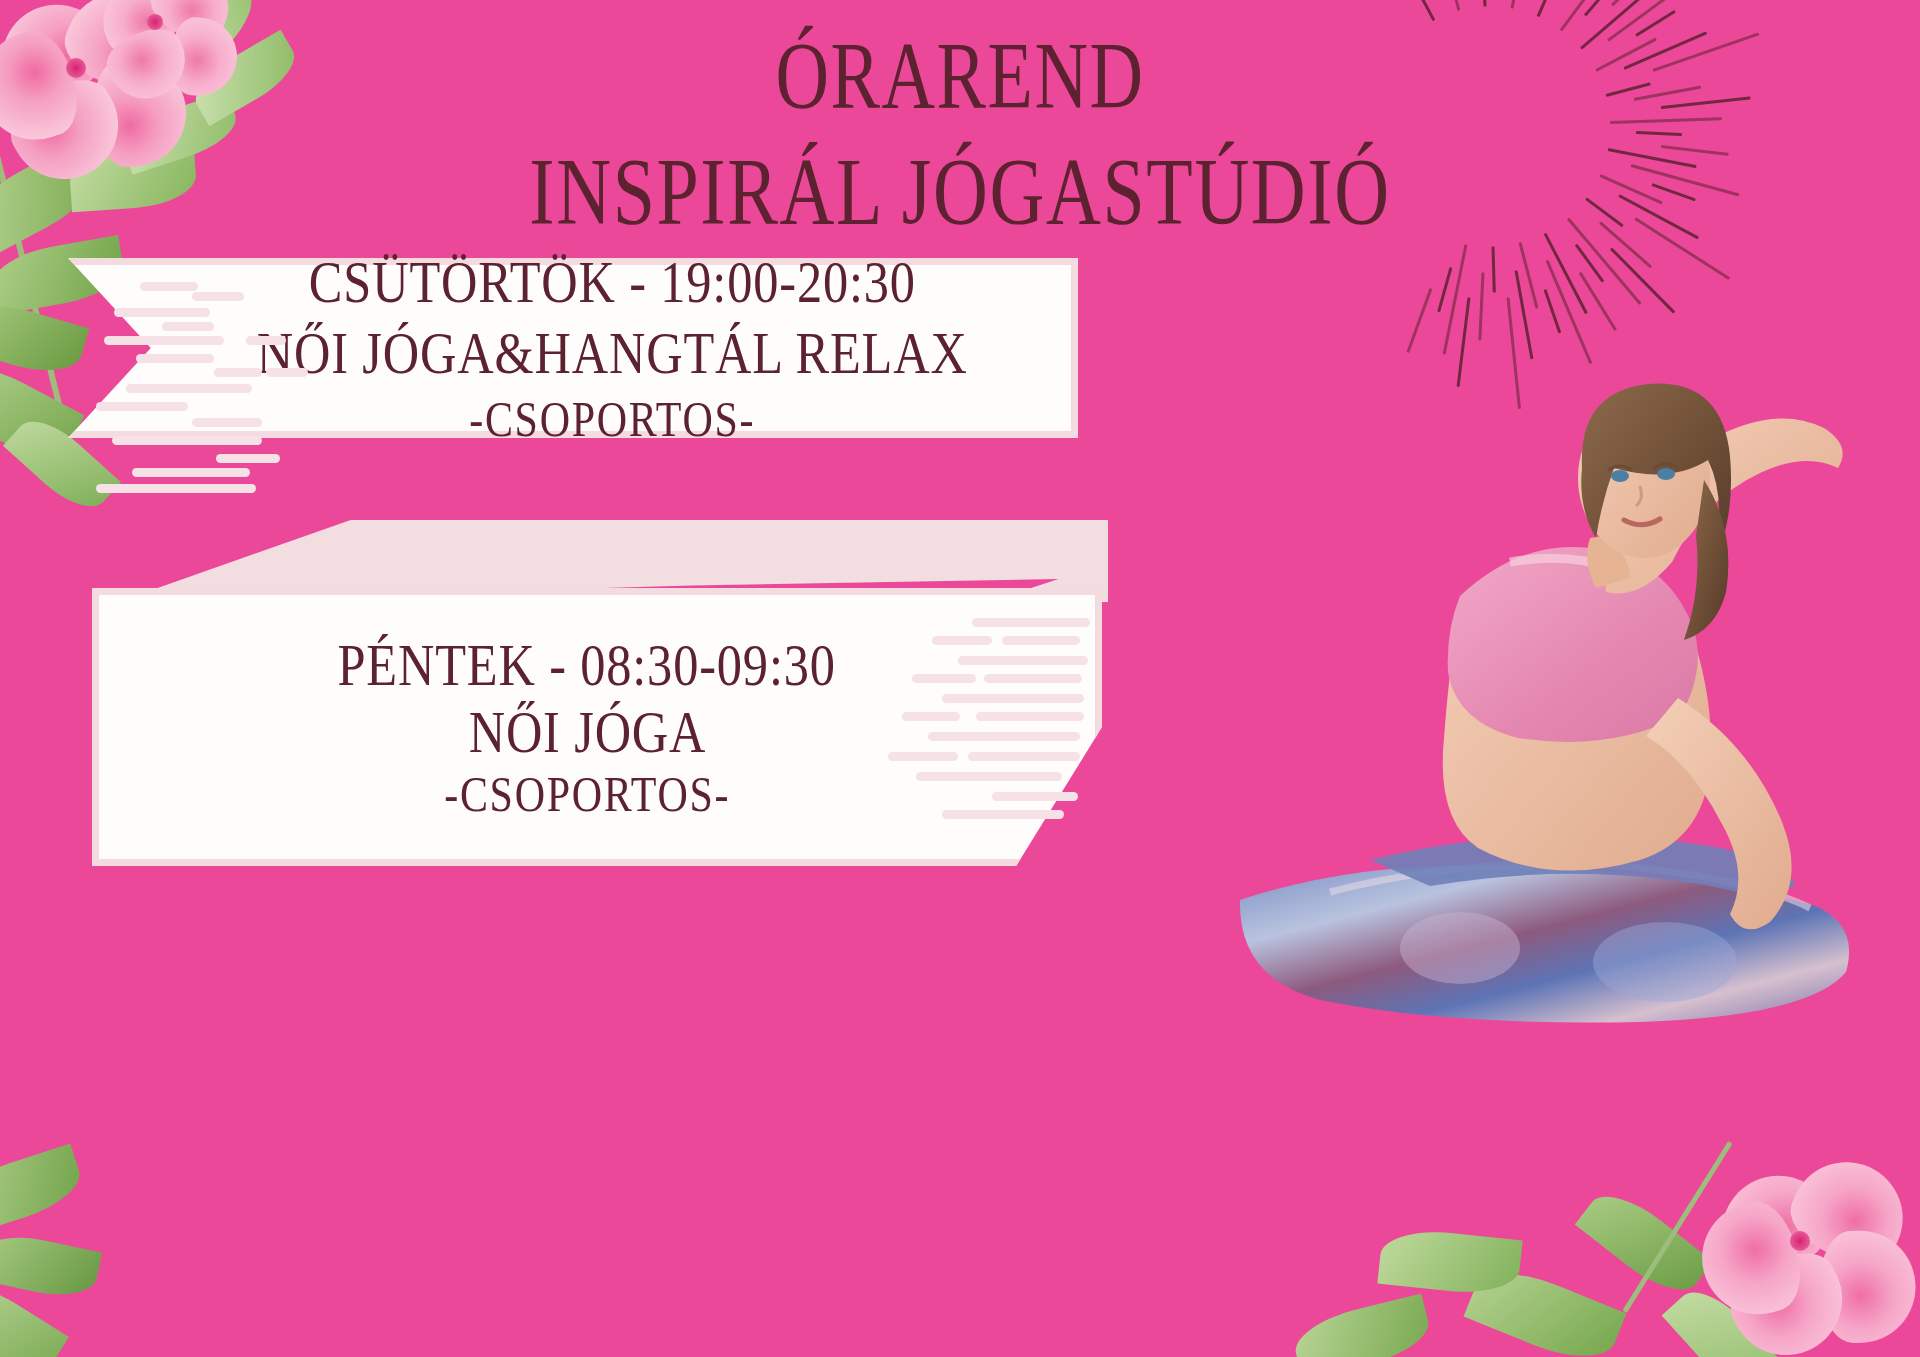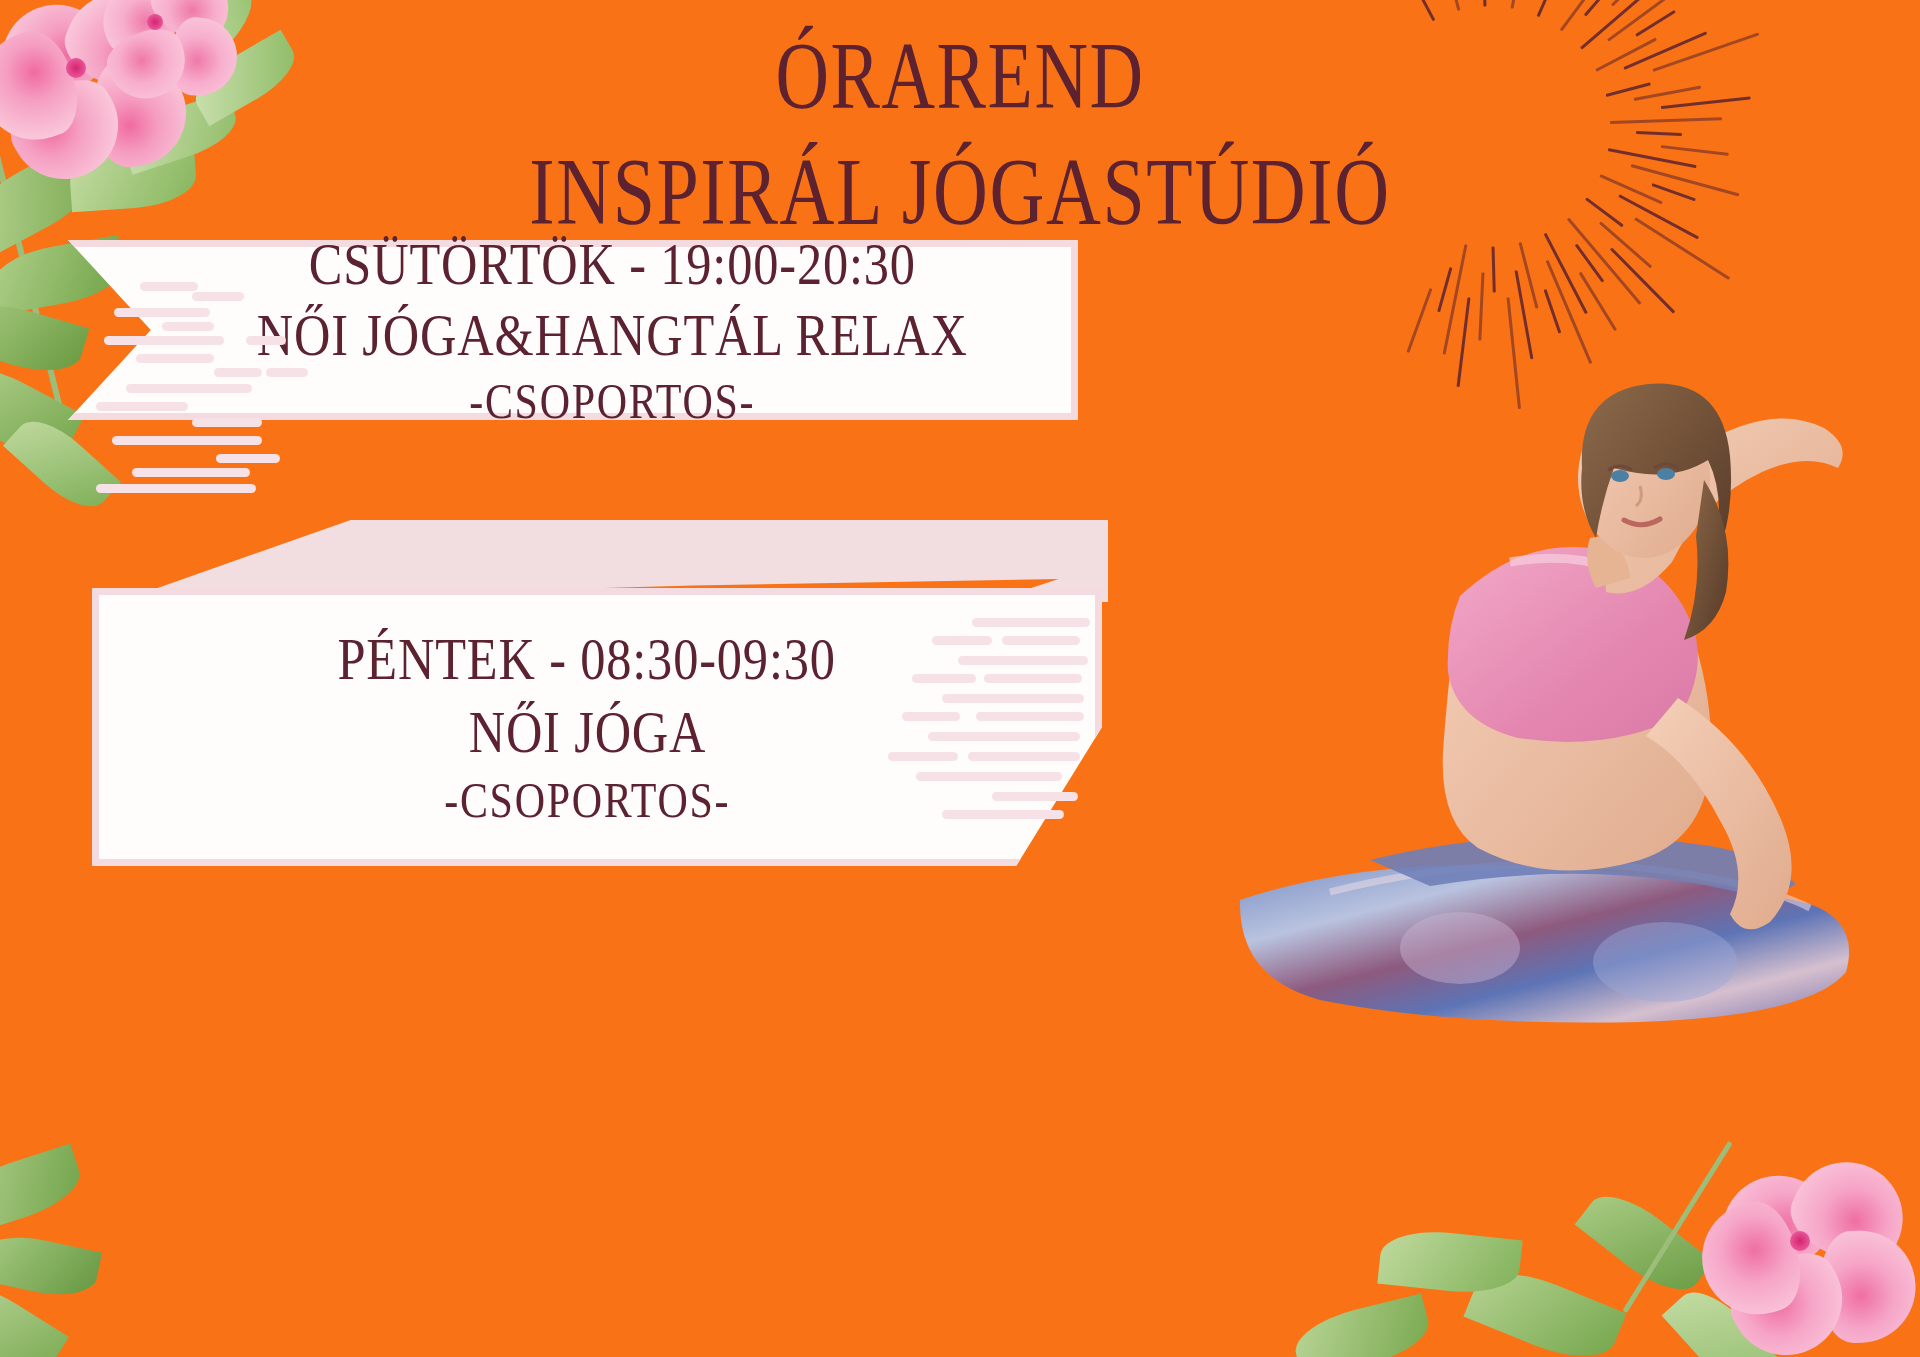--- a/index.html
+++ b/index.html
@@ -4,21 +4,21 @@
 <title>Órarend — Inspirál Jógastúdió</title>
 <style>
   html,body{margin:0;padding:0;}
   body{
     width:1920px;height:1357px;overflow:hidden;position:relative;
     background:#fdfbf7;
     font-family:"Liberation Serif", serif;
   }
 
   
-  .poster{position:absolute;inset:0;background:#f97316;overflow:hidden;}
+  .poster{position:absolute;inset:0;background:#ec4899;overflow:hidden;}
 
   
   .leaf{position:absolute;border-radius:50% 0 50% 0;transform-origin:center;}
   .stem{position:absolute;background:#9cbe7a;border-radius:2px;}
 
   
   .flowerA{position:absolute;width:215px;height:195px;left:-10px;top:-6px;}
   .flowerA .p{
     position:absolute;width:108px;height:92px;
     background:radial-gradient(circle at 62% 62%, #f06ba0 0%, #f59ec2 32%, #f9c2d6 70%, #fcdbe7 100%);
@@ -49,42 +49,42 @@
     transform:scaleX(.78);transform-origin:center;white-space:nowrap;
   }
   .subtitle{
     color:#5c2230;font-size:95px;line-height:1.08;letter-spacing:2px;
     margin-top:16px;font-family:"Liberation Serif", serif;font-weight:400;
     transform:scaleX(.80);transform-origin:center;white-space:nowrap;
   }
 
   
   .banner{position:absolute;z-index:5;}
-  .banner-1{left:68px;top:240px;width:1010px;height:180px;}
+  .banner-1{left:68px;top:258px;width:1010px;height:180px;}
   .banner-1 .frame{
     position:absolute;inset:0;
     background:#fffdfb;
     border:7px solid #f3dbe0;
     clip-path:polygon(0% 0%,100% 0%,100% 100%,0% 100%,8.2% 50%);
   }
   .banner-1 .inner{
     position:absolute;inset:0;display:flex;flex-direction:column;
     align-items:center;justify-content:center;gap:4px;
     padding-left:78px;box-sizing:border-box;
   }
   .banner-2{left:92px;top:588px;width:1010px;height:278px;}
   .banner-2 .frame{
     position:absolute;inset:0;
     background:#fffdfb;
     border:7px solid #f3dbe0;
     clip-path:polygon(0% 0%,100% 0%,100% 50%,91.5% 100%,0% 100%);
   }
   .banner-2 .inner{
     position:absolute;inset:0;display:flex;flex-direction:column;
-    align-items:center;justify-content:center;gap:6px;
+    align-items:center;justify-content:center;gap:0;
     padding-right:20px;box-sizing:border-box;
   }
 
   .row-main{
     color:#5c2230;font-size:60px;line-height:1.12;white-space:nowrap;
     transform:scaleX(.84);transform-origin:center;letter-spacing:1px;
   }
   .row-sub{
     color:#5c2230;font-size:50px;line-height:1.12;white-space:nowrap;
     transform:scaleX(.84);transform-origin:center;letter-spacing:2px;

